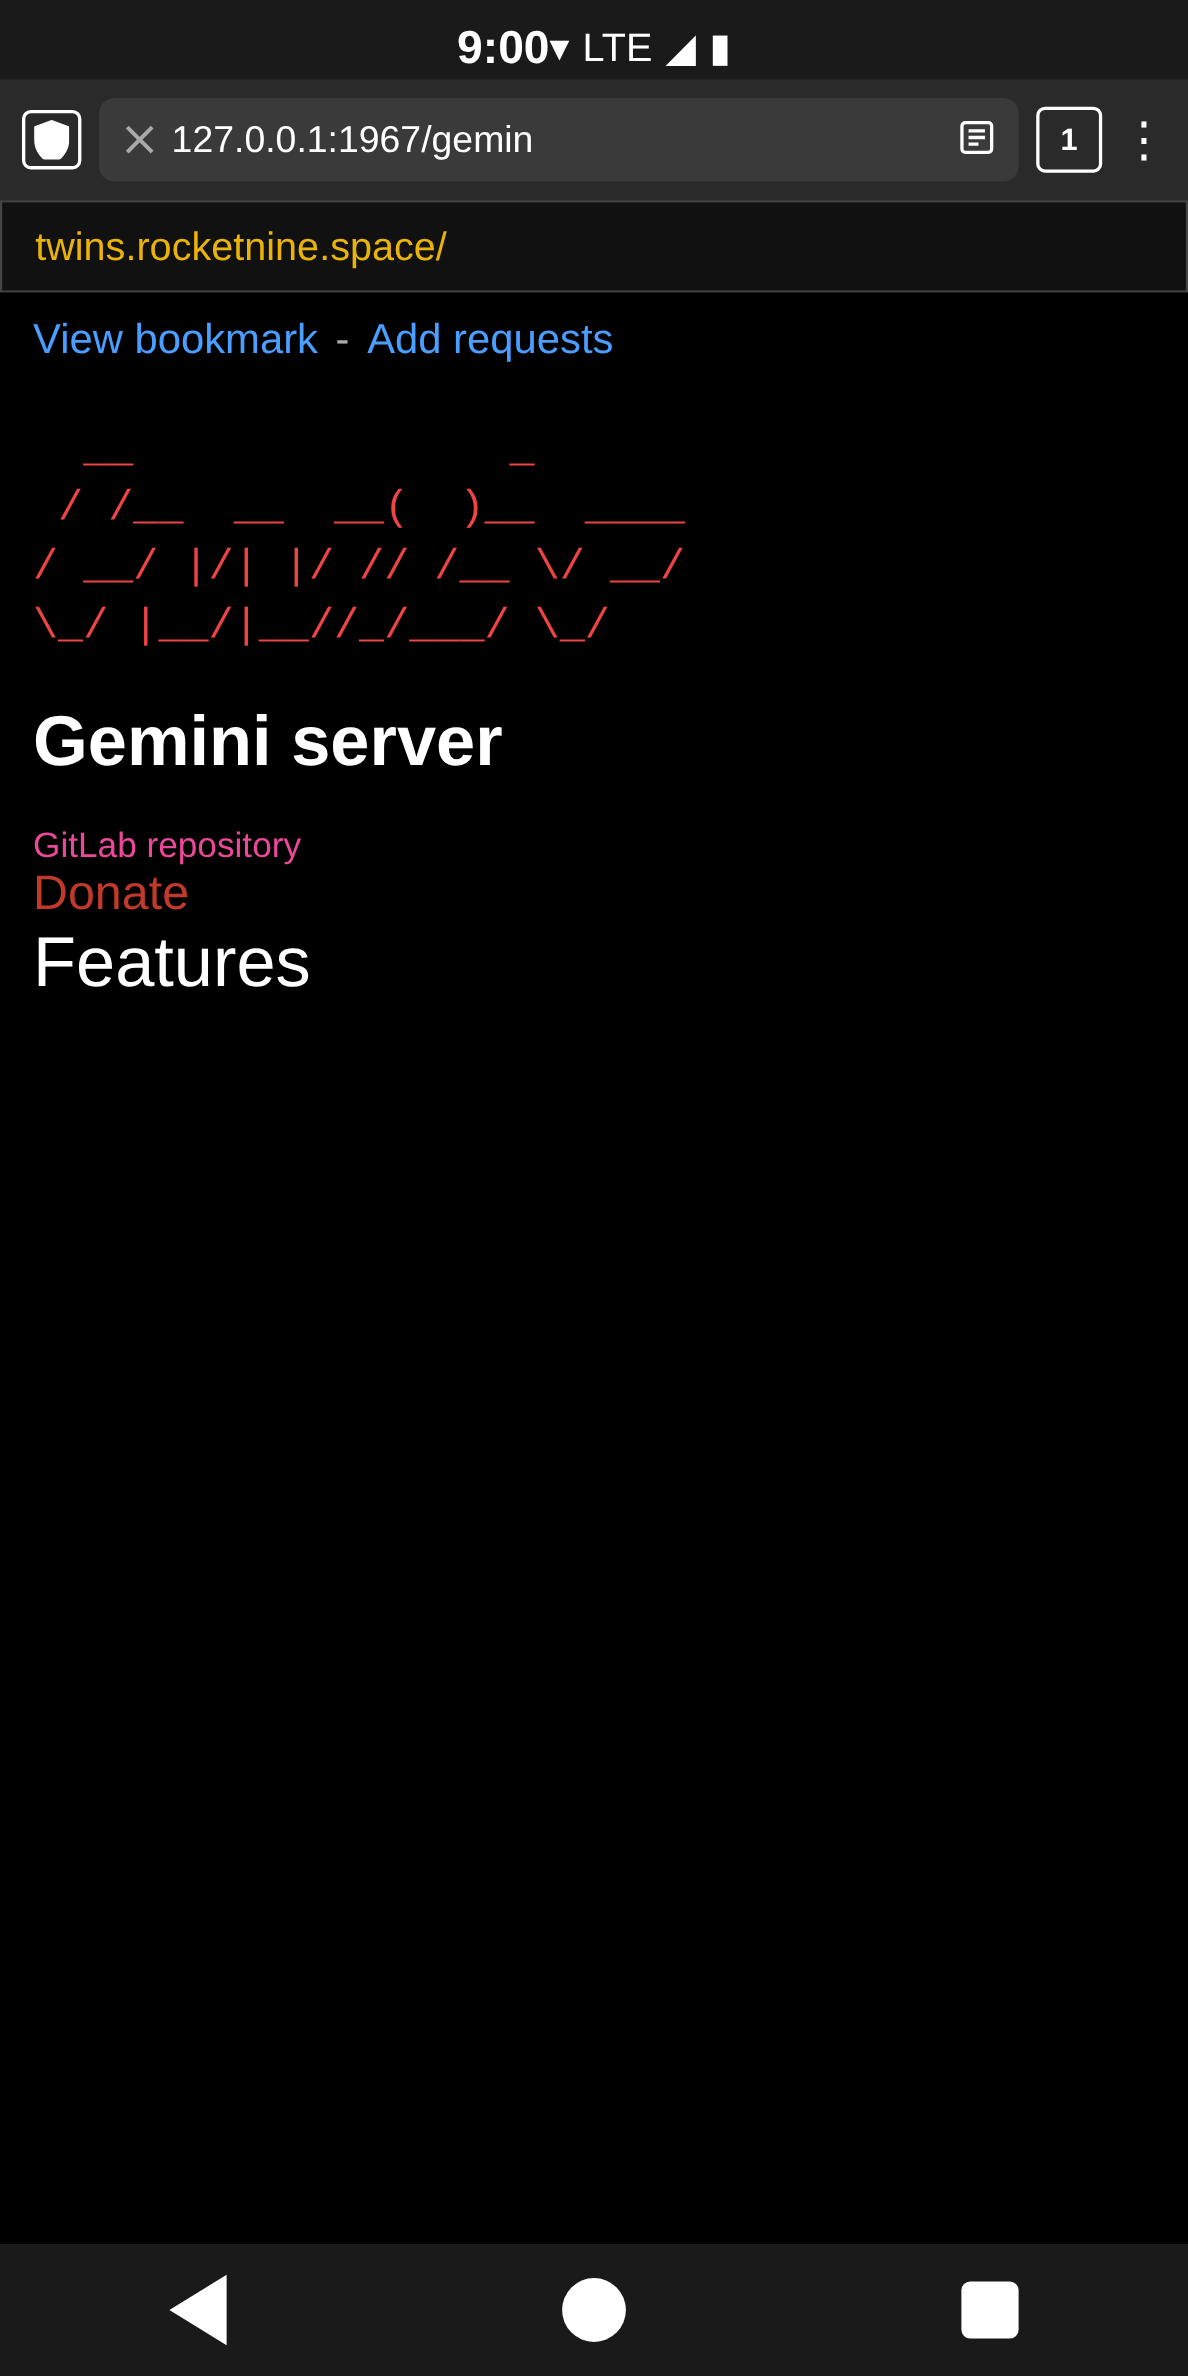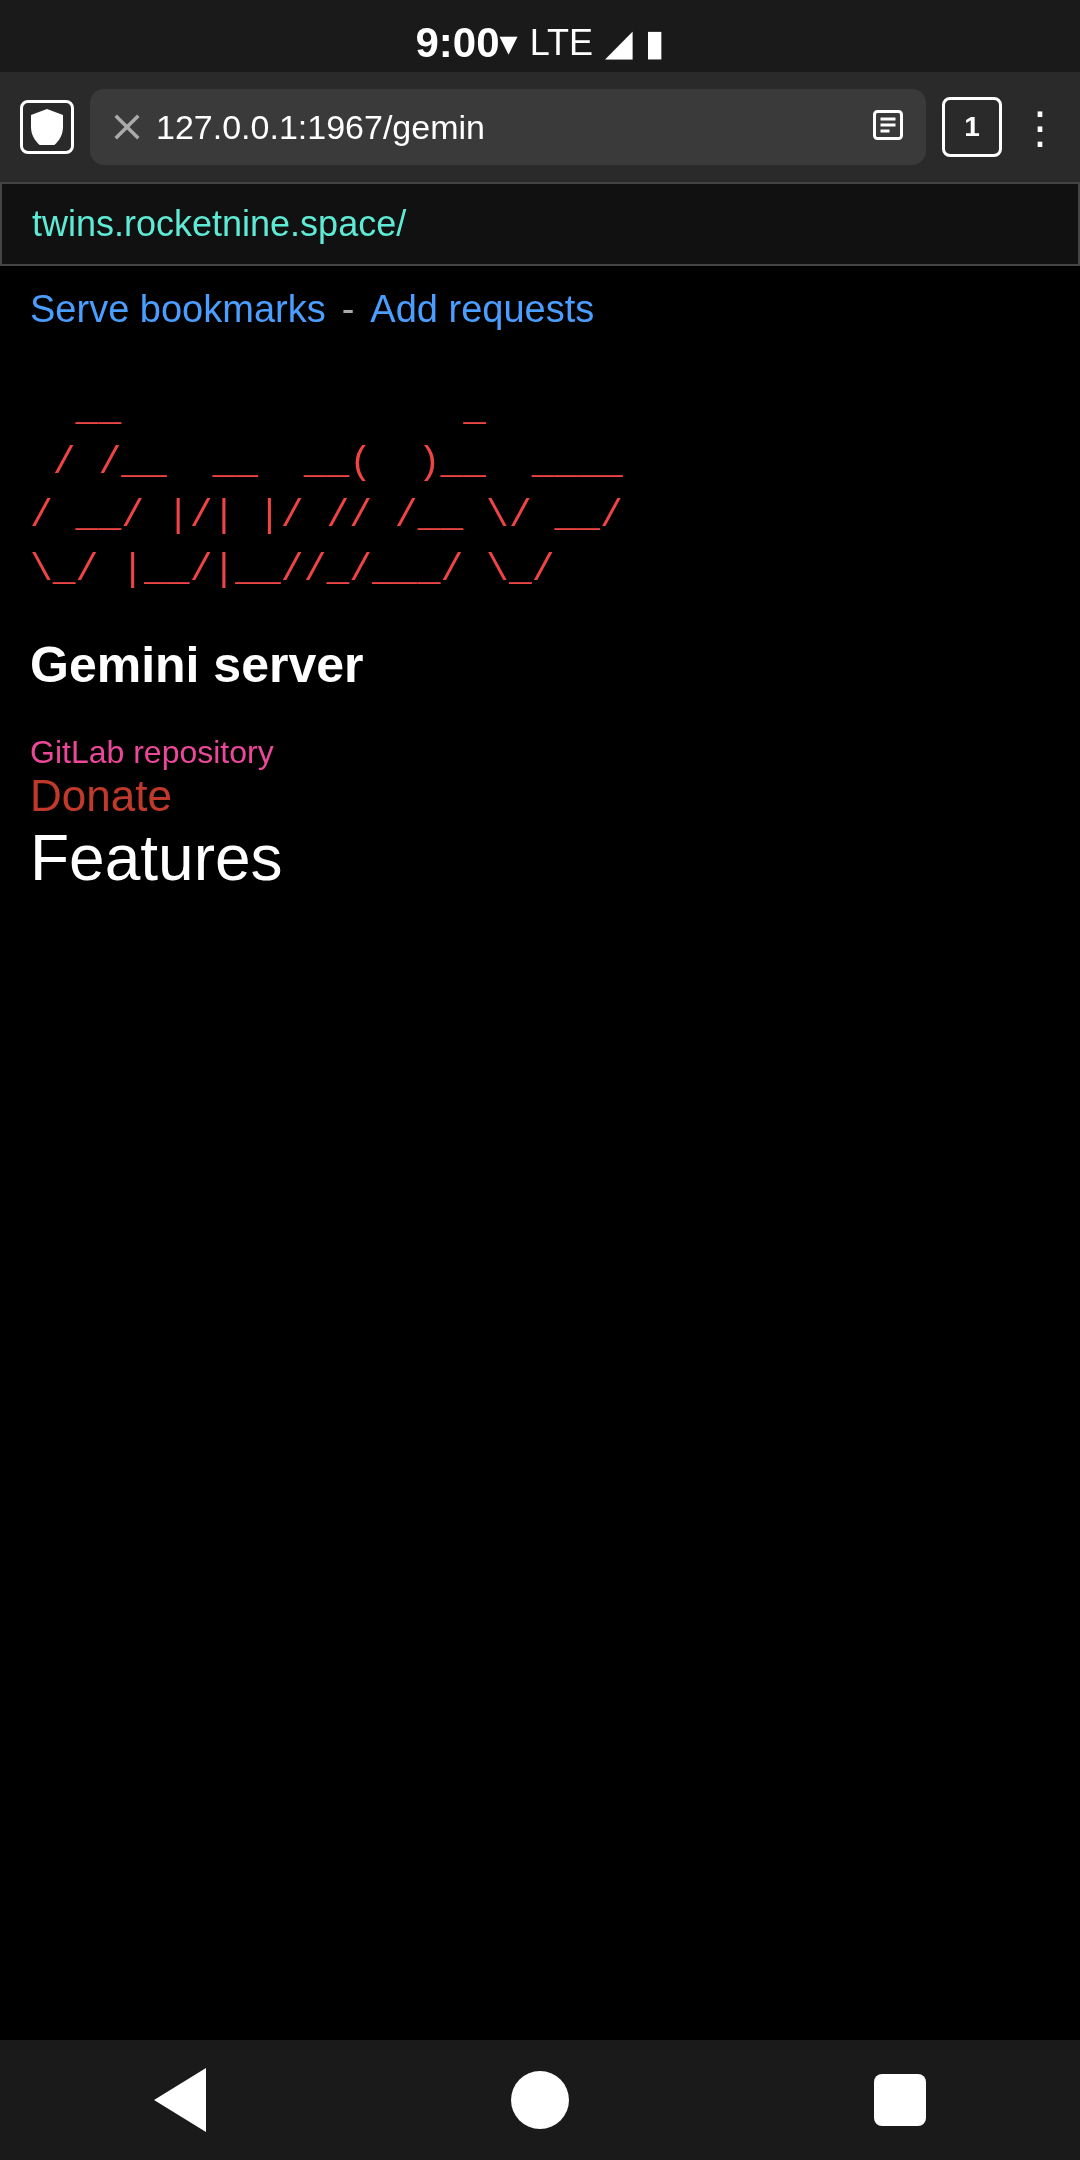--- a/index.html
+++ b/index.html
@@ -95,21 +95,21 @@
     
     .url-bar {
       background: #111;
       border: 2px solid #444;
       padding: 20px 30px;
       height: 84px;
       display: flex;
       align-items: center;
     }
     .url-text {
-      color: #5eead4;
+      color: #eab308;
       font-size: 36px;
     }
 
     
     .bookmark-bar {
       background: #000;
       padding: 22px 30px;
       display: flex;
       align-items: center;
       gap: 0;
@@ -137,21 +137,21 @@
       font-size: 38px;
       color: #ef4444;
       white-space: pre;
       line-height: 1.4;
       margin-bottom: 40px;
       overflow-x: hidden;
     }
 
     
     .page-heading {
-      font-size: 50px;
+      font-size: 64px;
       font-weight: bold;
       color: #fff;
       margin-bottom: 40px;
     }
 
     
     .page-link {
       color: #ec4899;
       font-size: 32px;
       display: block;
@@ -259,21 +259,21 @@
     <span>1</span>
   </div>
   <div class="more-btn" style="color:#fff; font-size:44px; cursor:pointer;">⋮</div>
 </div>
 
 <div class="url-bar">
   <span class="url-text">twins.rocketnine.space/</span>
 </div>
 
 <div class="bookmark-bar">
-  <a class="bookmark-link">Serve bookmarks</a>
+  <a class="bookmark-link">View bookmark</a>
   <span class="bookmark-separator">-</span>
   <a class="bookmark-link">Add requests</a>
 </div>
 
 <div class="page-content">
 
   <div class="ascii-art">  __               _
  / /__  __  __(  )__  ____
 / __/ |/| |/ // /__ \/ __/
 \_/ |__/|__//_/___/ \_/  </div>

